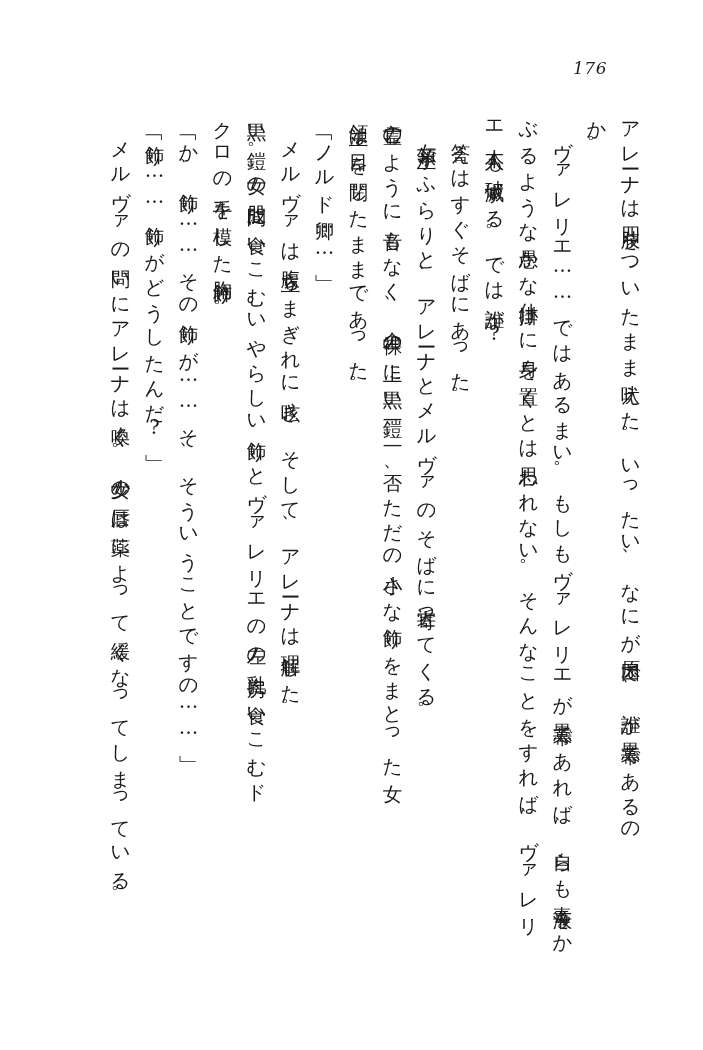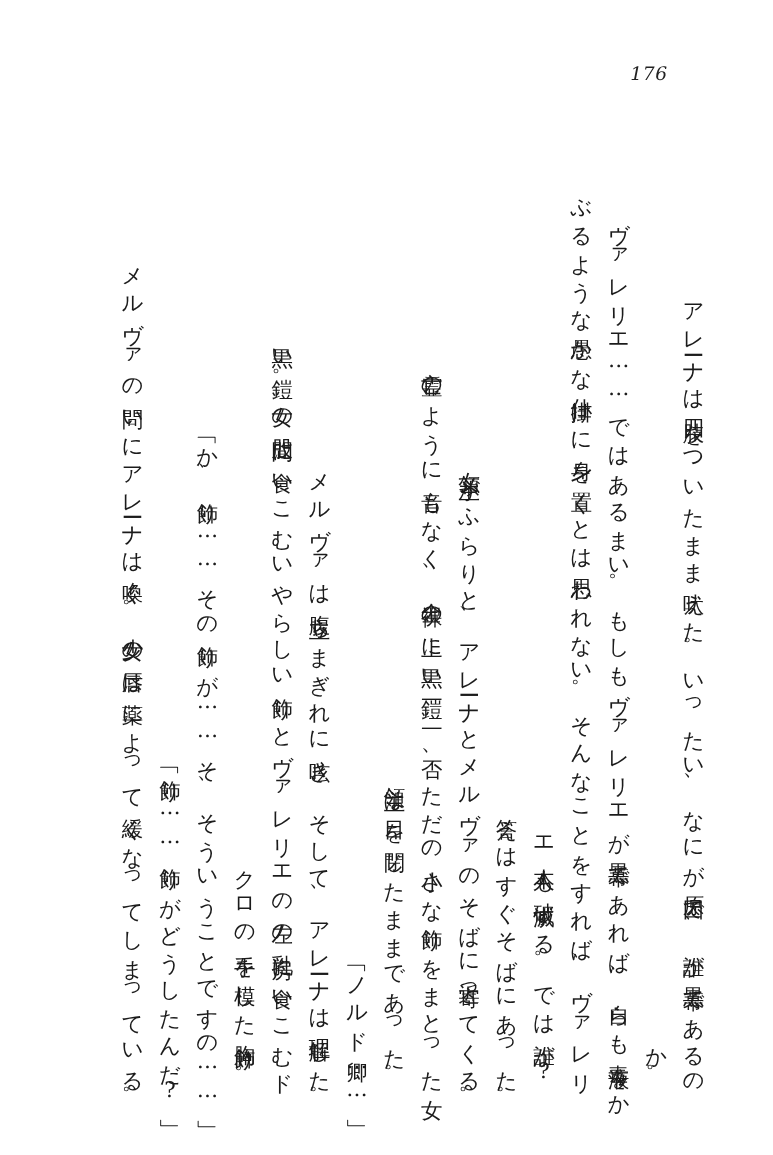--- a/index.html
+++ b/index.html
@@ -8,21 +8,20 @@
     background: #ffffff;
   }
   .page {
     position: relative;
     width: 703px;
     height: 1050px;
     background: #ffffff;
     overflow: hidden;
     font-family: "DejaVu Serif", "Liberation Serif", serif;
     color: #1a1a1a;
-    text-align: right;
   }
   .page-number {
     position: absolute;
     top: 58px;
     right: 96px;
     font-family: "DejaVu Serif", "Liberation Serif", serif;
     font-style: italic;
     font-size: 17px;
     color: #222222;
     letter-spacing: 0.5px;

